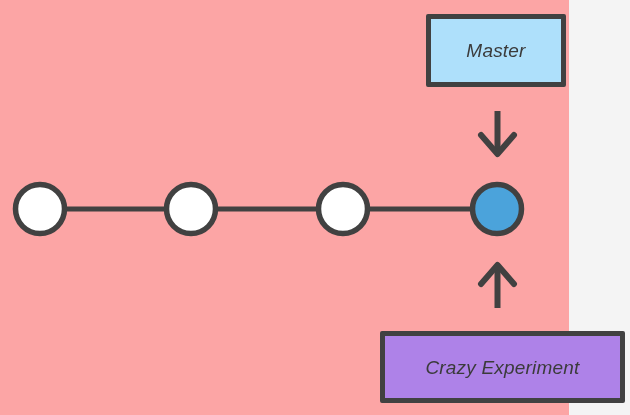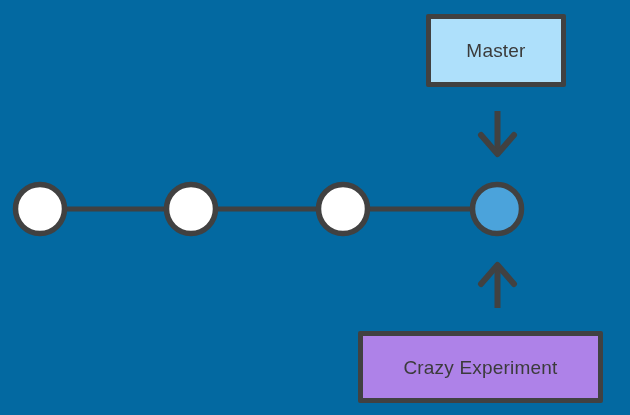--- a/index.html
+++ b/index.html
@@ -8,23 +8,24 @@
   }
   body {
     width: 630px;
     height: 415px;
     background: #f4f4f4;
     font-family: "Liberation Sans", sans-serif;
     overflow: hidden;
   }
   #canvas {
     position: relative;
-    width: 630px;
+    width: 569px;
     height: 415px;
-    background: #0369a1;
+    background: #fca5a5;
+    font-style: italic;
   }
   .diagram-svg {
     position: absolute;
     left: 0;
     top: 0;
     width: 630px;
     height: 415px;
     display: block;
   }
   .label-box {
@@ -45,21 +46,21 @@
     white-space: nowrap;
   }
   #master-box {
     left: 426px;
     top: 14px;
     width: 140px;
     height: 73px;
     background: #aee0fb;
   }
   #experiment-box {
-    left: 358px;
+    left: 380px;
     top: 331px;
     width: 245px;
     height: 72px;
     background: #ae82e8;
   }
 </style>
 </head>
 <body>
 
 <div id="canvas">

